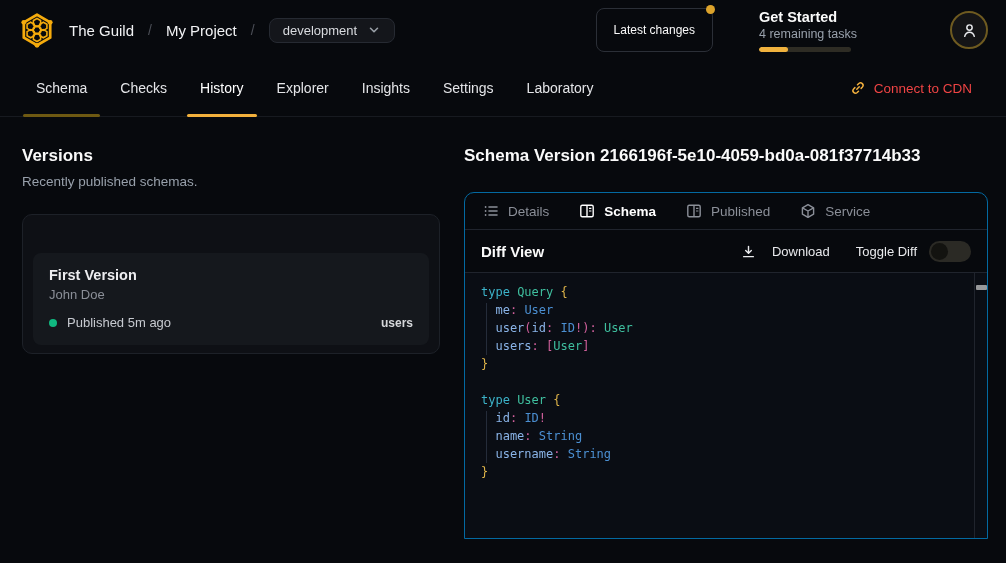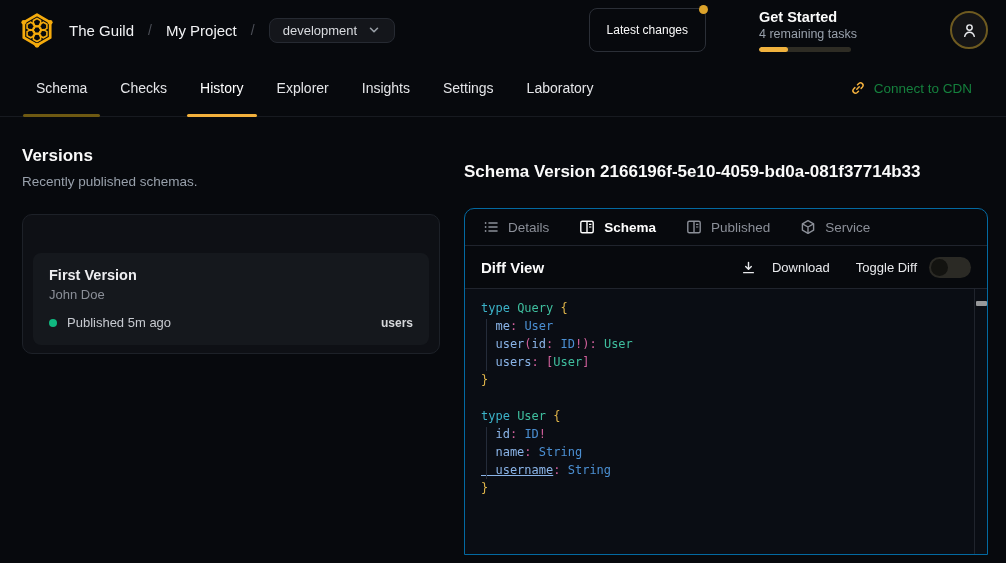--- a/index.html
+++ b/index.html
@@ -24,55 +24,55 @@
     font-size:13px; color:#d9dbdf; cursor:pointer;
   }
   .header-right{ margin-left:auto; display:flex; align-items:center; gap:46px; }
   .latest-btn{
     position:relative; background:transparent; border:1px solid #2b2f37;
     border-radius:8px; padding:14px 17px; color:#fafafa; font-size:12px;
     font-family:inherit; cursor:pointer;
   }
   .latest-dot{ position:absolute; top:-4px; right:-3px; width:9px; height:9px;
     border-radius:50%; background:#dca32b; }
-  .get-started{ width:145px;margin-left:7px; }
+  .get-started{ width:145px; }
   .gs-title{ font-size:14.5px; font-weight:600; color:#fafafa; }
   .gs-sub{ font-size:12.5px; color:#98a0ab; margin-top:2px; }
   .gs-bar{ margin-top:6px; width:92px; height:5px; border-radius:3px; background:#2e2c24; overflow:hidden; }
   .gs-fill{ height:100%; border-radius:3px; background:#f0b23e; }
   .avatar{ width:38px; height:38px; border-radius:50%; border:2px solid #6e5a20;
     background:#141416; display:flex; align-items:center; justify-content:center; cursor:pointer; }
 
   
   .nav{ display:flex; align-items:center; height:57px; padding:0 34px 0 36px;
     gap:33px; border-bottom:1px solid #171a20; }
   .nav-tab{ position:relative; height:100%; display:flex; align-items:center;
     font-size:14px; font-weight:500; color:#e4e5e8; cursor:pointer; }
   .nav-tab.active{ color:#ffffff; }
   .indicator{ position:absolute; bottom:-1px; left:-13px; right:-13px; height:3px; border-radius:3px; }
   .indicator.dim{ background:#6e5912; }
   .indicator.bright{ background:#f2b03c; }
   .cdn{ margin-left:auto; display:flex; align-items:center; gap:8px;
-    color:#15803d; font-size:13.5px; font-weight:500; cursor:pointer; }
+    color:#ef4444; font-size:13.5px; font-weight:500; cursor:pointer; }
 
   
   .left-panel{ position:absolute; left:22px; top:146px; width:418px; }
   .section-title{ font-size:17px; font-weight:700; color:#fafafa; }
   .section-sub{ font-size:13.5px; color:#98a0ab; margin-top:8px; }
   .versions-card{ margin-top:25px; background:#0e1015; border:1px solid #1d2128;
     border-radius:10px; padding:38px 10px 10px 10px; height:140px; }
   .version-item{ background:#15181d; border-radius:8px; padding:14px 16px; height:92px; cursor:pointer; }
   .vi-title{ font-size:14.5px; font-weight:600; color:#ededf0; }
   .vi-author{ font-size:13px; color:#8b8f98; margin-top:4px; }
   .vi-status-row{ display:flex; align-items:center; margin-top:13px; font-size:13px; color:#c7cad0; }
   .vi-dot{ width:8px; height:8px; border-radius:50%; margin-right:10px; }
   .vi-badge{ margin-left:auto; font-size:12px; font-weight:700; color:#d6d8db; }
 
   
-  .right-panel{ position:absolute; left:464px; top:162px; width:524px; }
+  .right-panel{ position:absolute; left:464px; top:146px; width:524px; }
   .panel-card{ margin-top:26px; border:1px solid #0369a1; border-radius:10px 10px 0 0;
     height:347px; overflow:hidden; display:flex; flex-direction:column; }
   .panel-tabs{ display:flex; align-items:center; gap:30px; height:37px; padding:0 18px;
     border-bottom:1px solid #20242d; flex:none; }
   .ptab{ display:flex; align-items:center; gap:9px; font-size:13.5px; font-weight:500;
     color:#8b8f98; cursor:pointer; }
   .ptab.active{ color:#ffffff; font-weight:600; }
   .diff-row{ display:flex; align-items:center; height:43px; padding:0 16px;
     border-bottom:1px solid #20242d; flex:none; }
   .diff-title{ font-size:15px; font-weight:700; color:#fafafa; }
@@ -282,21 +282,21 @@
         <div id="code-lines">
             <div class="code-line"><span style="color: rgb(60, 179, 201);">type </span><span style="color: rgb(63, 191, 159);">Query </span><span style="color: rgb(224, 181, 74);">{</span></div>
             <div class="code-line"><span style="color: rgb(138, 180, 232);">  me</span><span style="color: rgb(209, 96, 156);">:</span><span style="color: rgb(207, 211, 218);"> </span><span style="color: rgb(75, 143, 210);">User</span></div>
             <div class="code-line"><span style="color: rgb(138, 180, 232);">  user</span><span style="color: rgb(209, 96, 156);">(</span><span style="color: rgb(138, 180, 232);">id</span><span style="color: rgb(209, 96, 156);">:</span><span style="color: rgb(207, 211, 218);"> </span><span style="color: rgb(75, 143, 210);">ID</span><span style="color: rgb(209, 96, 156);">!</span><span style="color: rgb(209, 96, 156);">)</span><span style="color: rgb(209, 96, 156);">:</span><span style="color: rgb(207, 211, 218);"> </span><span style="color: rgb(63, 191, 159);">User</span></div>
             <div class="code-line"><span style="color: rgb(138, 180, 232);">  users</span><span style="color: rgb(209, 96, 156);">:</span><span style="color: rgb(207, 211, 218);"> </span><span style="color: rgb(209, 96, 156);">[</span><span style="color: rgb(63, 191, 159);">User</span><span style="color: rgb(209, 96, 156);">]</span></div>
             <div class="code-line"><span style="color: rgb(224, 181, 74);">}</span></div>
             <div class="code-line">&nbsp;</div>
             <div class="code-line"><span style="color: rgb(60, 179, 201);">type </span><span style="color: rgb(63, 191, 159);">User </span><span style="color: rgb(224, 181, 74);">{</span></div>
             <div class="code-line"><span style="color: rgb(138, 180, 232);">  id</span><span style="color: rgb(209, 96, 156);">:</span><span style="color: rgb(207, 211, 218);"> </span><span style="color: rgb(75, 143, 210);">ID</span><span style="color: rgb(209, 96, 156);">!</span></div>
             <div class="code-line"><span style="color: rgb(138, 180, 232);">  name</span><span style="color: rgb(209, 96, 156);">:</span><span style="color: rgb(207, 211, 218);"> </span><span style="color: rgb(75, 143, 210);">String</span></div>
-            <div class="code-line"><span style="color: rgb(138, 180, 232); text-decoration: underline;">  username</span><span style="color: rgb(209, 96, 156);">:</span><span style="color: rgb(207, 211, 218);"> </span><span style="color: rgb(75, 143, 210);">String</span></div>
+            <div class="code-line"><span style="color: rgb(138, 180, 232);">  username</span><span style="color: rgb(209, 96, 156);">:</span><span style="color: rgb(207, 211, 218);"> </span><span style="color: rgb(75, 143, 210);">String</span></div>
             <div class="code-line"><span style="color: rgb(224, 181, 74);">}</span></div>
           </div>
         <div class="indent-guide guide-1"></div>
         <div class="indent-guide guide-2"></div>
         <div class="scroll-gutter">
           <div class="scroll-thumb"></div>
         </div>
       </div>
     </div>
   </div>

